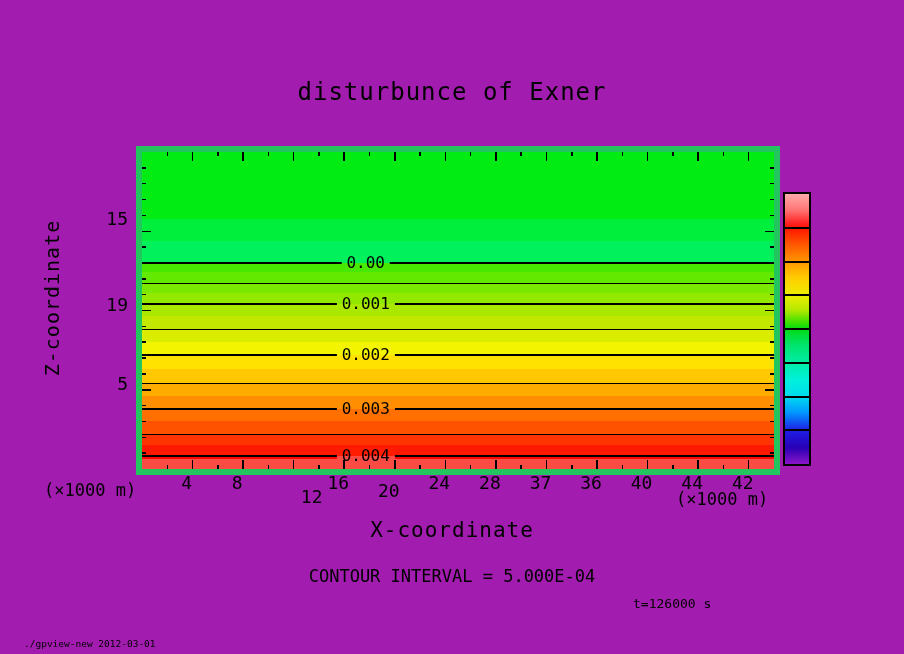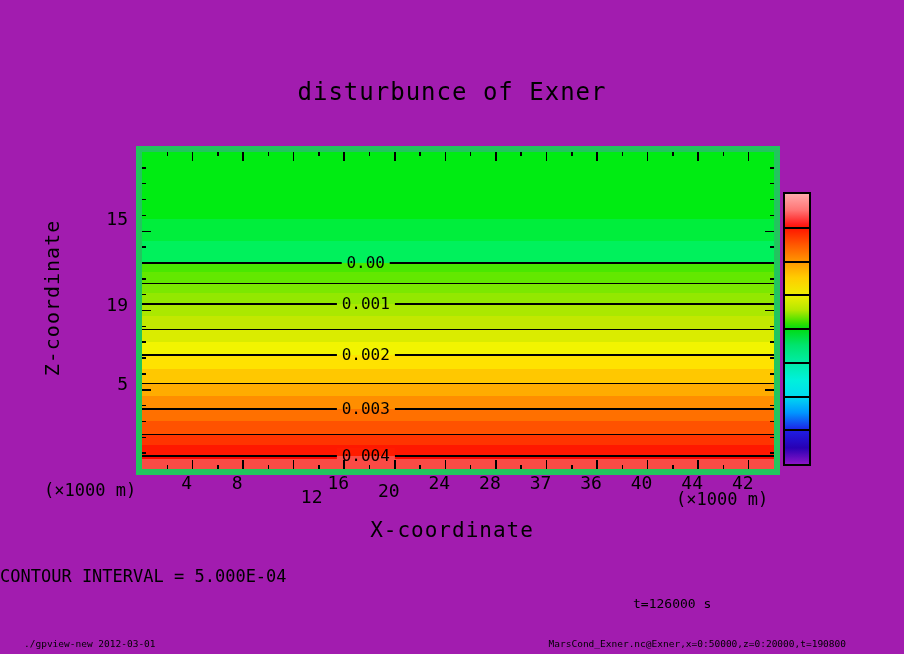--- a/index.html
+++ b/index.html
@@ -17,21 +17,21 @@
   #xticklabels .xlab{position:absolute;font-size:18px;line-height:18px;transform:translateX(-50%);}
   #y-axis-title{left:52px;top:298px;transform:translate(-50%,-50%) rotate(-90deg);transform-origin:center;
                 font-size:20px;white-space:nowrap;width:auto;letter-spacing:1px;}
   #y-axis-units{left:44px;top:480px;font-size:17px;}
   #x-axis-title{left:0;top:518px;width:904px;text-align:center;font-size:21px;letter-spacing:1px;}
   #x-axis-units{left:676px;top:489px;font-size:17px;}
   #colorbar{left:783px;top:192px;width:24px;height:270px;border:2px solid #000;}
   #cbar-grad{position:absolute;left:0;top:0;width:100%;height:100%;}
   .cbar-line{position:absolute;left:0;width:100%;height:2px;background:#000;}
   #cbar-labels .cblab{position:absolute;left:0;font-size:17px;line-height:17px;white-space:nowrap;}
-  #contour-interval{left:0;top:566px;width:904px;text-align:left;font-size:17px;}
+  #contour-interval{left:0;top:566px;width:904px;text-align:center;font-size:17px;}
   #time-label{left:633px;top:596px;font-size:13px;}
   #footer-left{left:24px;top:638px;font-size:9.5px;}
   #footer-right{right:58px;top:638px;font-size:9.5px;}
 </style>
 </head>
 <body>
 
 <div id="canvas">
 
   <div id="chart-title" class="abs">disturbunce of Exner</div>
@@ -194,15 +194,14 @@
       <div class="cbar-line" style="top: 100.25px;"></div>
       <div class="cbar-line" style="top: 134px;"></div>
       <div class="cbar-line" style="top: 167.75px;"></div>
       <div class="cbar-line" style="top: 201.5px;"></div>
       <div class="cbar-line" style="top: 235.25px;"></div>
     </div>
 
   <div id="contour-interval" class="abs">CONTOUR INTERVAL =  5.000E-04</div>
   <div id="time-label" class="abs">t=126000 s</div>
   <div id="footer-left" class="abs">./gpview-new  2012-03-01</div>
-  <div id="footer-right" class="abs">MarsCond_Exner.nc@Exner,x=0:50000,z=0:20000,t=190800</div>
 
 </div>
 
 </body></html>

